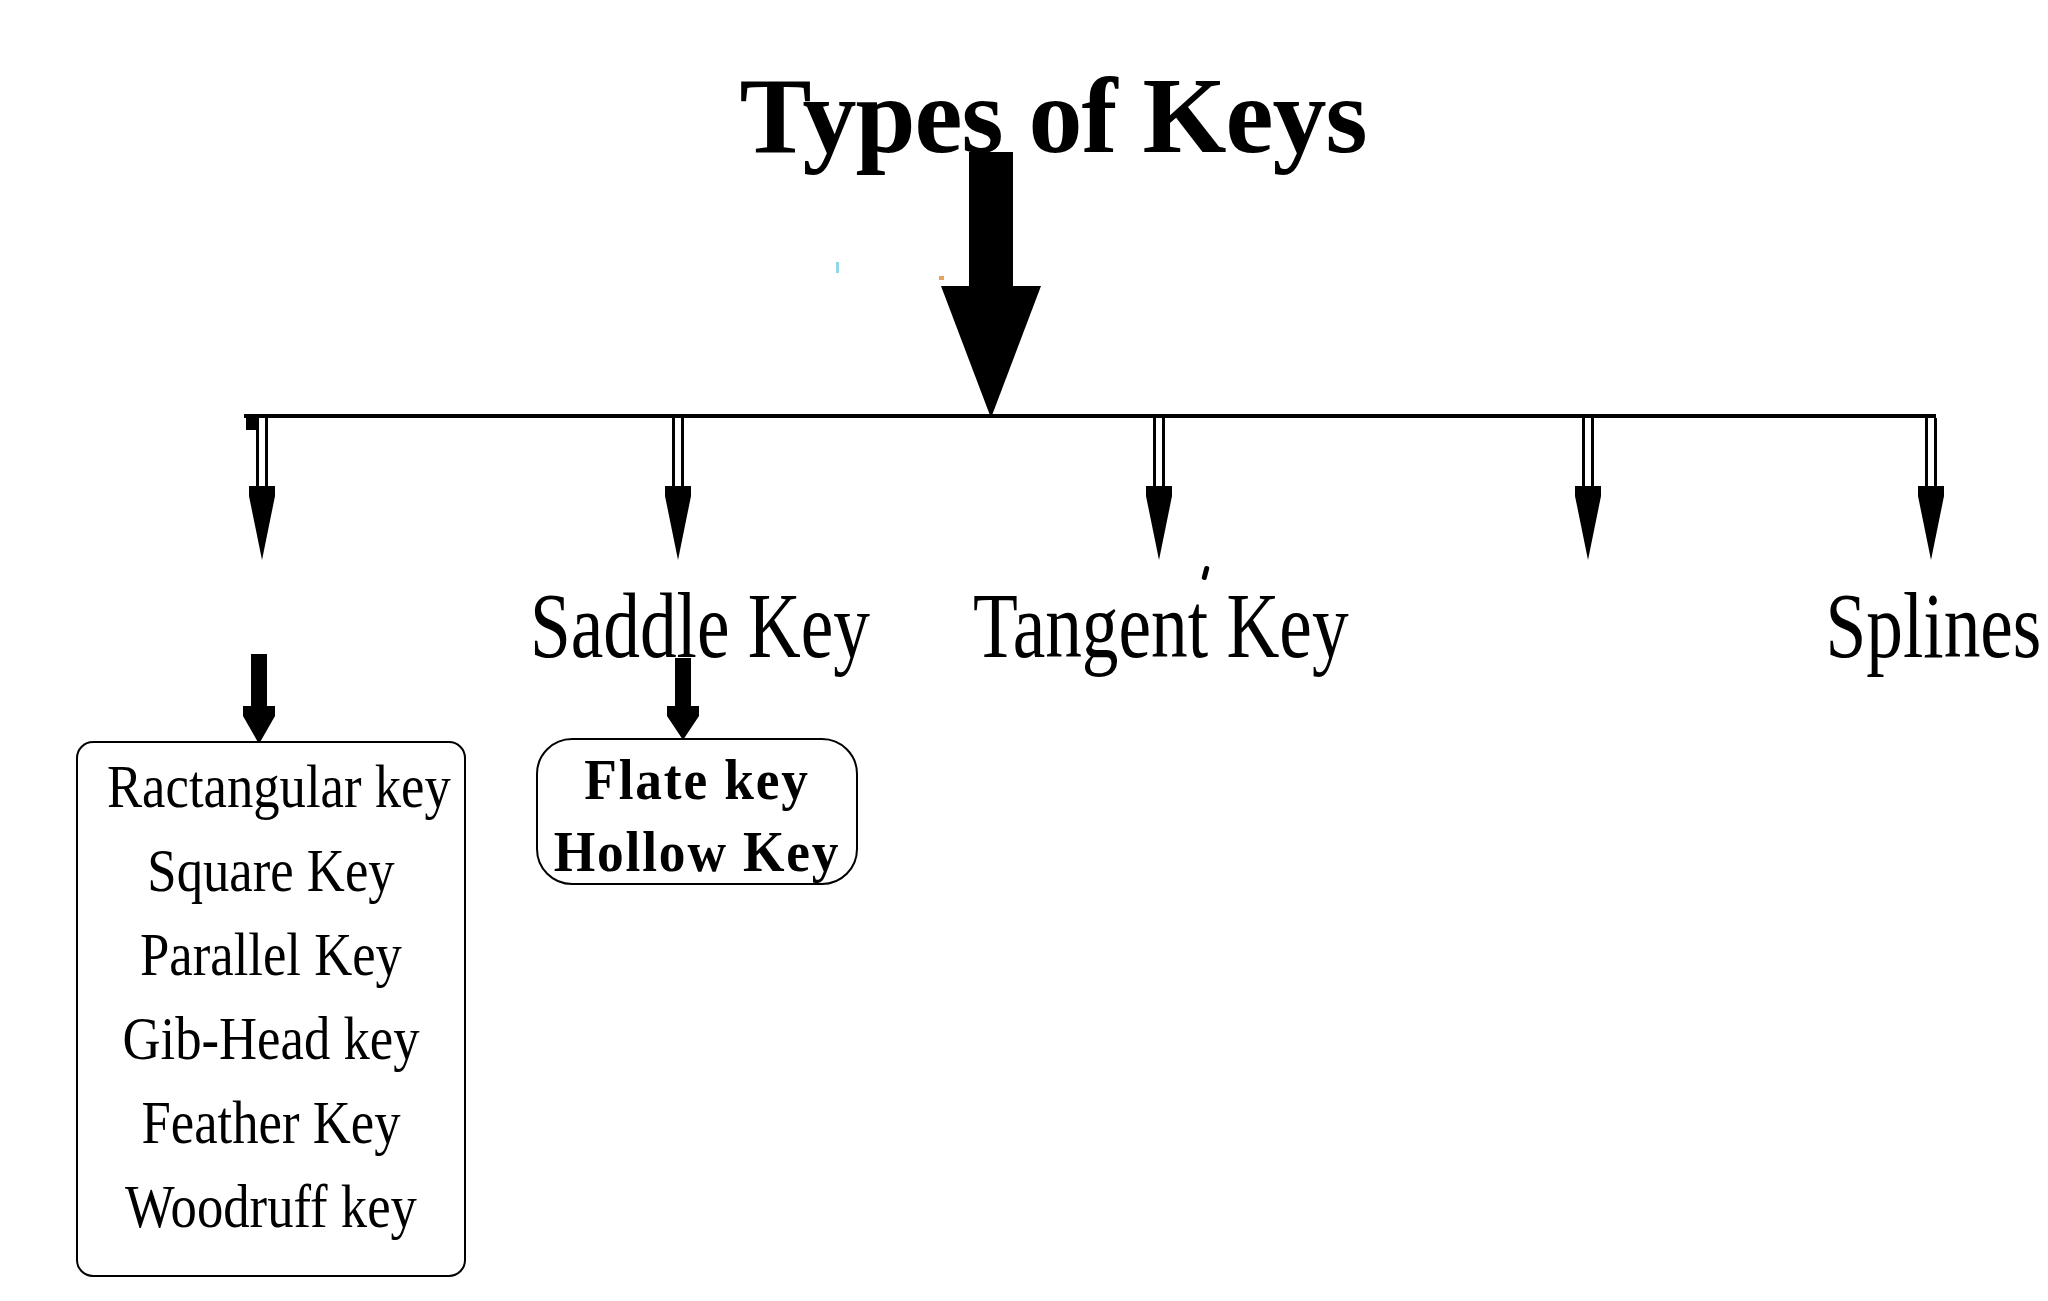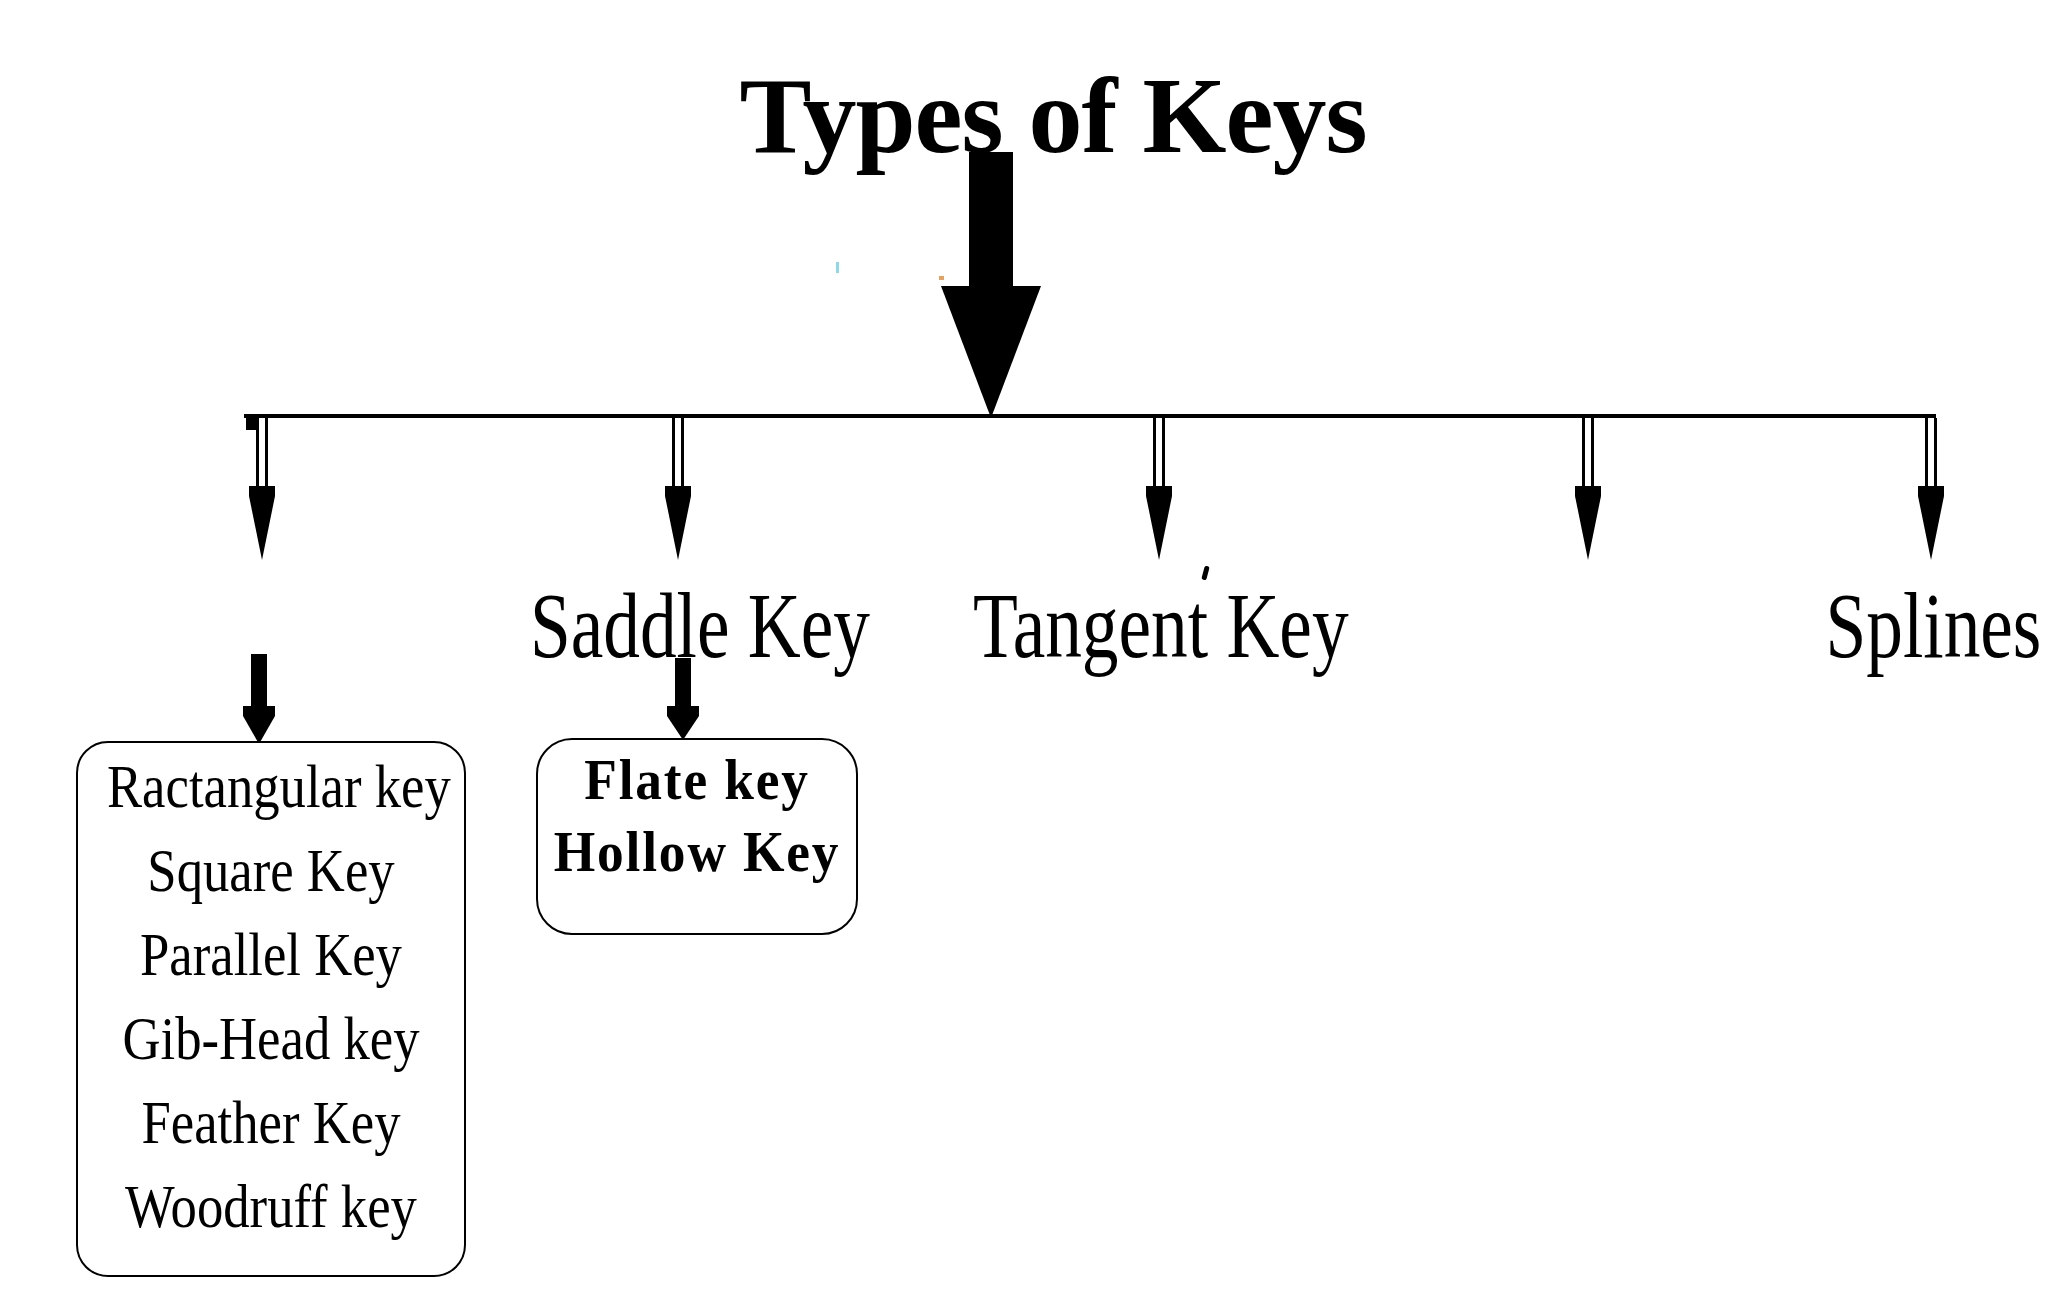--- a/index.html
+++ b/index.html
@@ -48,23 +48,23 @@
   .s-shaft { position: absolute; width: 16px; background: #000; }
   .s-cap   { position: absolute; width: 32px; height: 10px; background: #000; }
   .s-head  { position: absolute; width: 0; height: 0;
              border-left: 16px solid transparent; border-right: 16px solid transparent;
              border-top: 28px solid #000; }
 
   
   .box { position: absolute; box-sizing: border-box; border: 2px solid #000;
          background: #fff; text-align: center; }
   .sunk-box   { left: 76px; top: 741px; width: 390px; height: 536px;
-                border-radius: 32px; padding-top: 1px;
+                border-radius: 17px; padding-top: 1px;
                 font-size: 62px; line-height: 84px; }
-  .saddle-box { left: 536px; top: 738px; width: 322px; height: 197px;
+  .saddle-box { left: 536px; top: 738px; width: 322px; height: 147px;
                 border-radius: 36px; padding-top: 4px;
                 font-size: 58px; font-weight: bold; letter-spacing: 2px; line-height: 72px; }
   .box-line { display: block; white-space: nowrap; }
   .sunk-box  .box-line { transform: scaleX(0.85); transform-origin: center; }
   .saddle-box .box-line { transform: scaleX(0.92); transform-origin: center; }
 
   
   .stray-comma { position: absolute; left: 1203px; top: 566px; width: 5px; height: 14px;
                  background: #000; border-radius: 2px; transform: rotate(15deg); }
   .speck-cyan   { position: absolute; left: 836px; top: 262px; width: 3px; height: 11px; background: #8fd8e8; }

